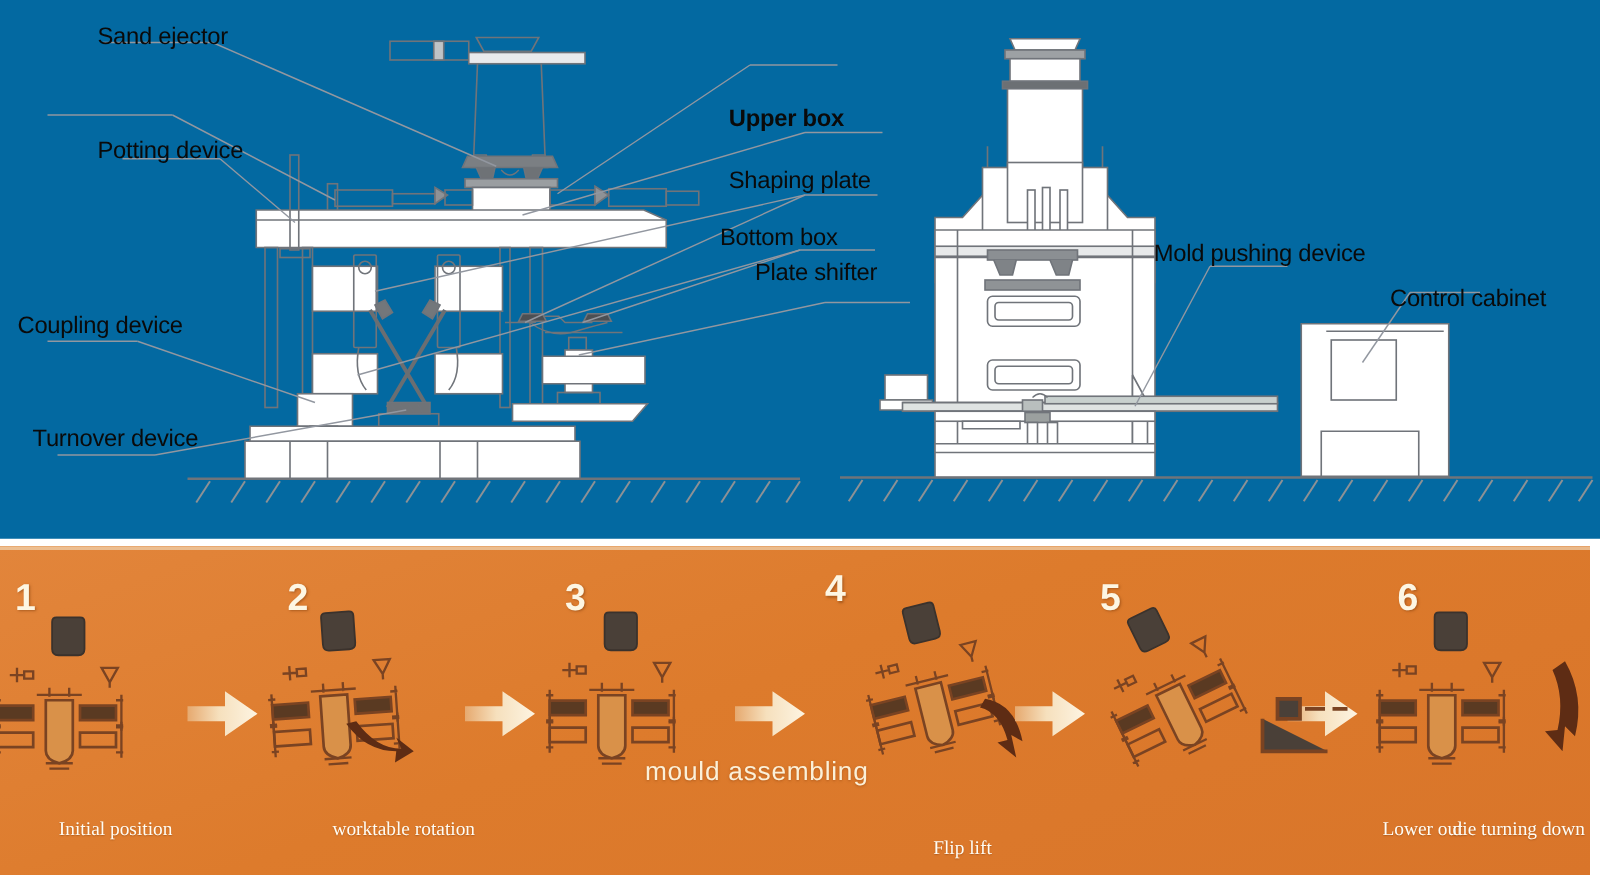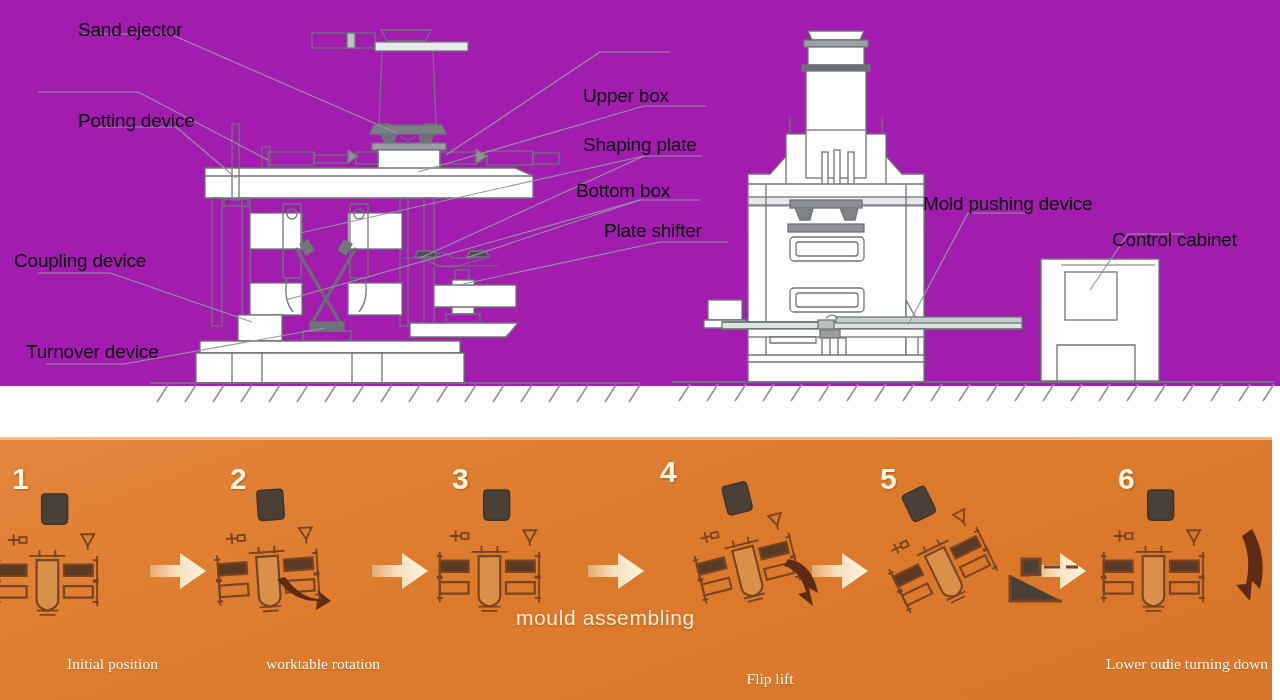--- a/index.html
+++ b/index.html
@@ -6,22 +6,22 @@
     margin: 0; padding: 0;
     width: 1280px; height: 700px;
     background: #ffffff;
     font-family: "Liberation Sans", sans-serif;
     overflow: hidden;
   }
   #root { position: relative; width: 1280px; height: 700px; background:#fff; }
 
   
   #tech-panel {
-    position: absolute; left:0; top:0; width:1280px; height:386px;
-    background:#a21caf;
+    position: absolute; left:0; top:0; width:1280px; height:431px;
+    background:#0369a1;
     text-align:center;
   }
   #tech-svg { position:absolute; left:0; top:0; }
 
   .lbl {
     position: absolute;
     color:#0a0a0a;
     font-family:"Liberation Sans", sans-serif;
     font-size:19px;
     line-height:22px;
@@ -301,24 +301,24 @@
           <path d="M1128 234 h56"></path>
           <path d="M1128 234 L1090 290"></path>
         </g>
       </g>
     </svg>
 
     <div class="lbl two-line" style="left:78px;  top:19px;">Sand ejector</div>
     <div class="lbl two-line" style="left:78px;  top:110px;">Potting device</div>
     <div class="lbl two-line" style="left:14px;  top:250px;">Coupling device</div>
     <div class="lbl two-line" style="left:26px;  top:341px;">Turnover device</div>
-    <div class="lbl two-line" style="left:583px; top:85px;">Upper box</div>
+    <div class="lbl two-line" style="left:583px; top:85px;font-weight:bold;">Upper box</div>
     <div class="lbl two-line" style="left:583px; top:134px;">Shaping  plate</div>
     <div class="lbl two-line" style="left:576px; top:180px;">Bottom box</div>
-    <div class="lbl two-line" style="left:604px; top:220px;">Plate shifter</div>
+    <div class="lbl two-line" style="left:604px; top:208px;">Plate shifter</div>
     <div class="lbl two-line" style="left:923px; top:193px;">Mold pushing device</div>
     <div class="lbl two-line" style="left:1112px;top:214px;margin-top:15px;">Control cabinet</div>
   </div>
 
   <div id="process-panel">
 
     <svg width="1272" height="263" viewBox="0 0 1272 263" style="position:absolute;left:0;top:0">
       <defs>
         <linearGradient id="arrGrad" x1="0" y1="0" x2="1" y2="0">
           <stop offset="0%" stop-color="#e6a96f"></stop>
@@ -391,20 +391,20 @@
 
     <div class="step-num" style="left:12px;  top:25px;">1</div>
     <div class="step-num" style="left:230px; top:25px;">2</div>
     <div class="step-num" style="left:452px; top:25px;">3</div>
     <div class="step-num" style="left:660px; top:18px;">4</div>
     <div class="step-num" style="left:880px; top:25px;">5</div>
     <div class="step-num" style="left:1118px;top:25px;">6</div>
 
     <div class="mould-note" style="left:516px; top:169px;">mould assembling</div>
 
-    <div class="step-cap" style="left:0px;    top:218px; width:185px;padding-left:20px;">Initial position</div>
+    <div class="step-cap" style="left:0px;    top:218px; width:185px;">Initial position</div>
     <div class="step-cap" style="left:243px;  top:218px; width:160px;">worktable rotation</div>
     <div class="step-cap" style="left:705px;  top:233px; width:130px;">Flip lift</div>
     <div class="step-cap" style="left:1083px; top:218px; width:110px;">Lower out</div>
     <div class="step-cap" style="left:1150px; top:218px; width:130px;">die turning down</div>
   </div>
 
 </div>
 
 </body></html>

